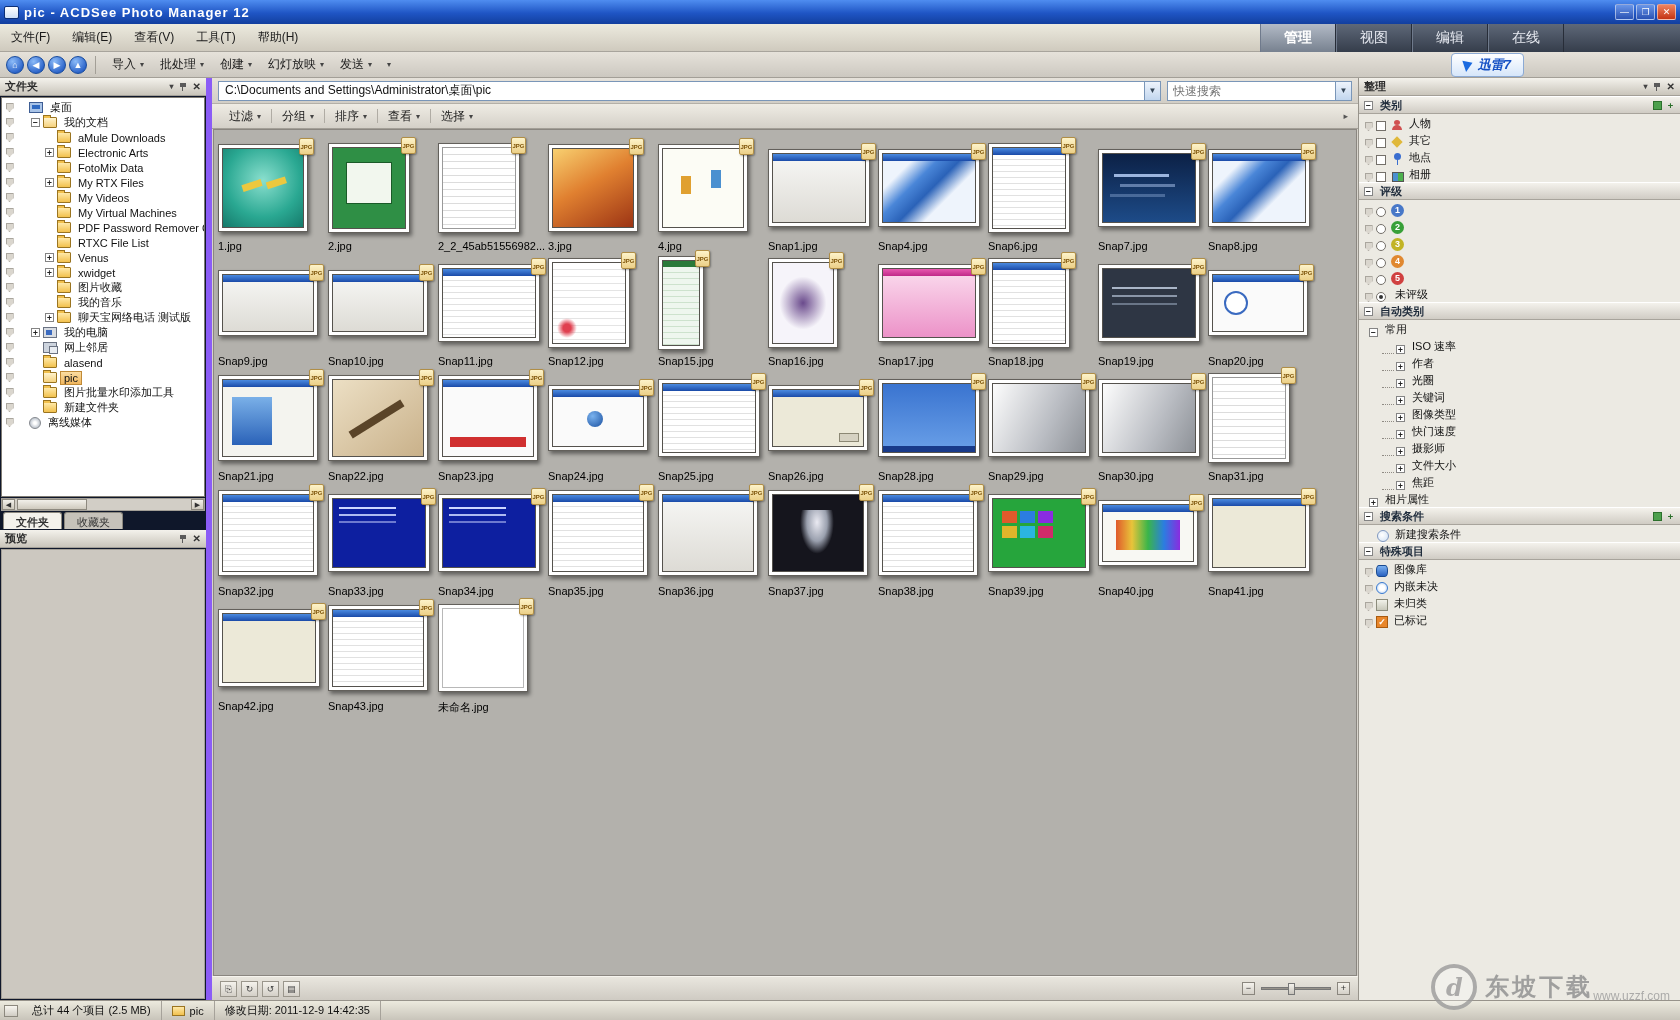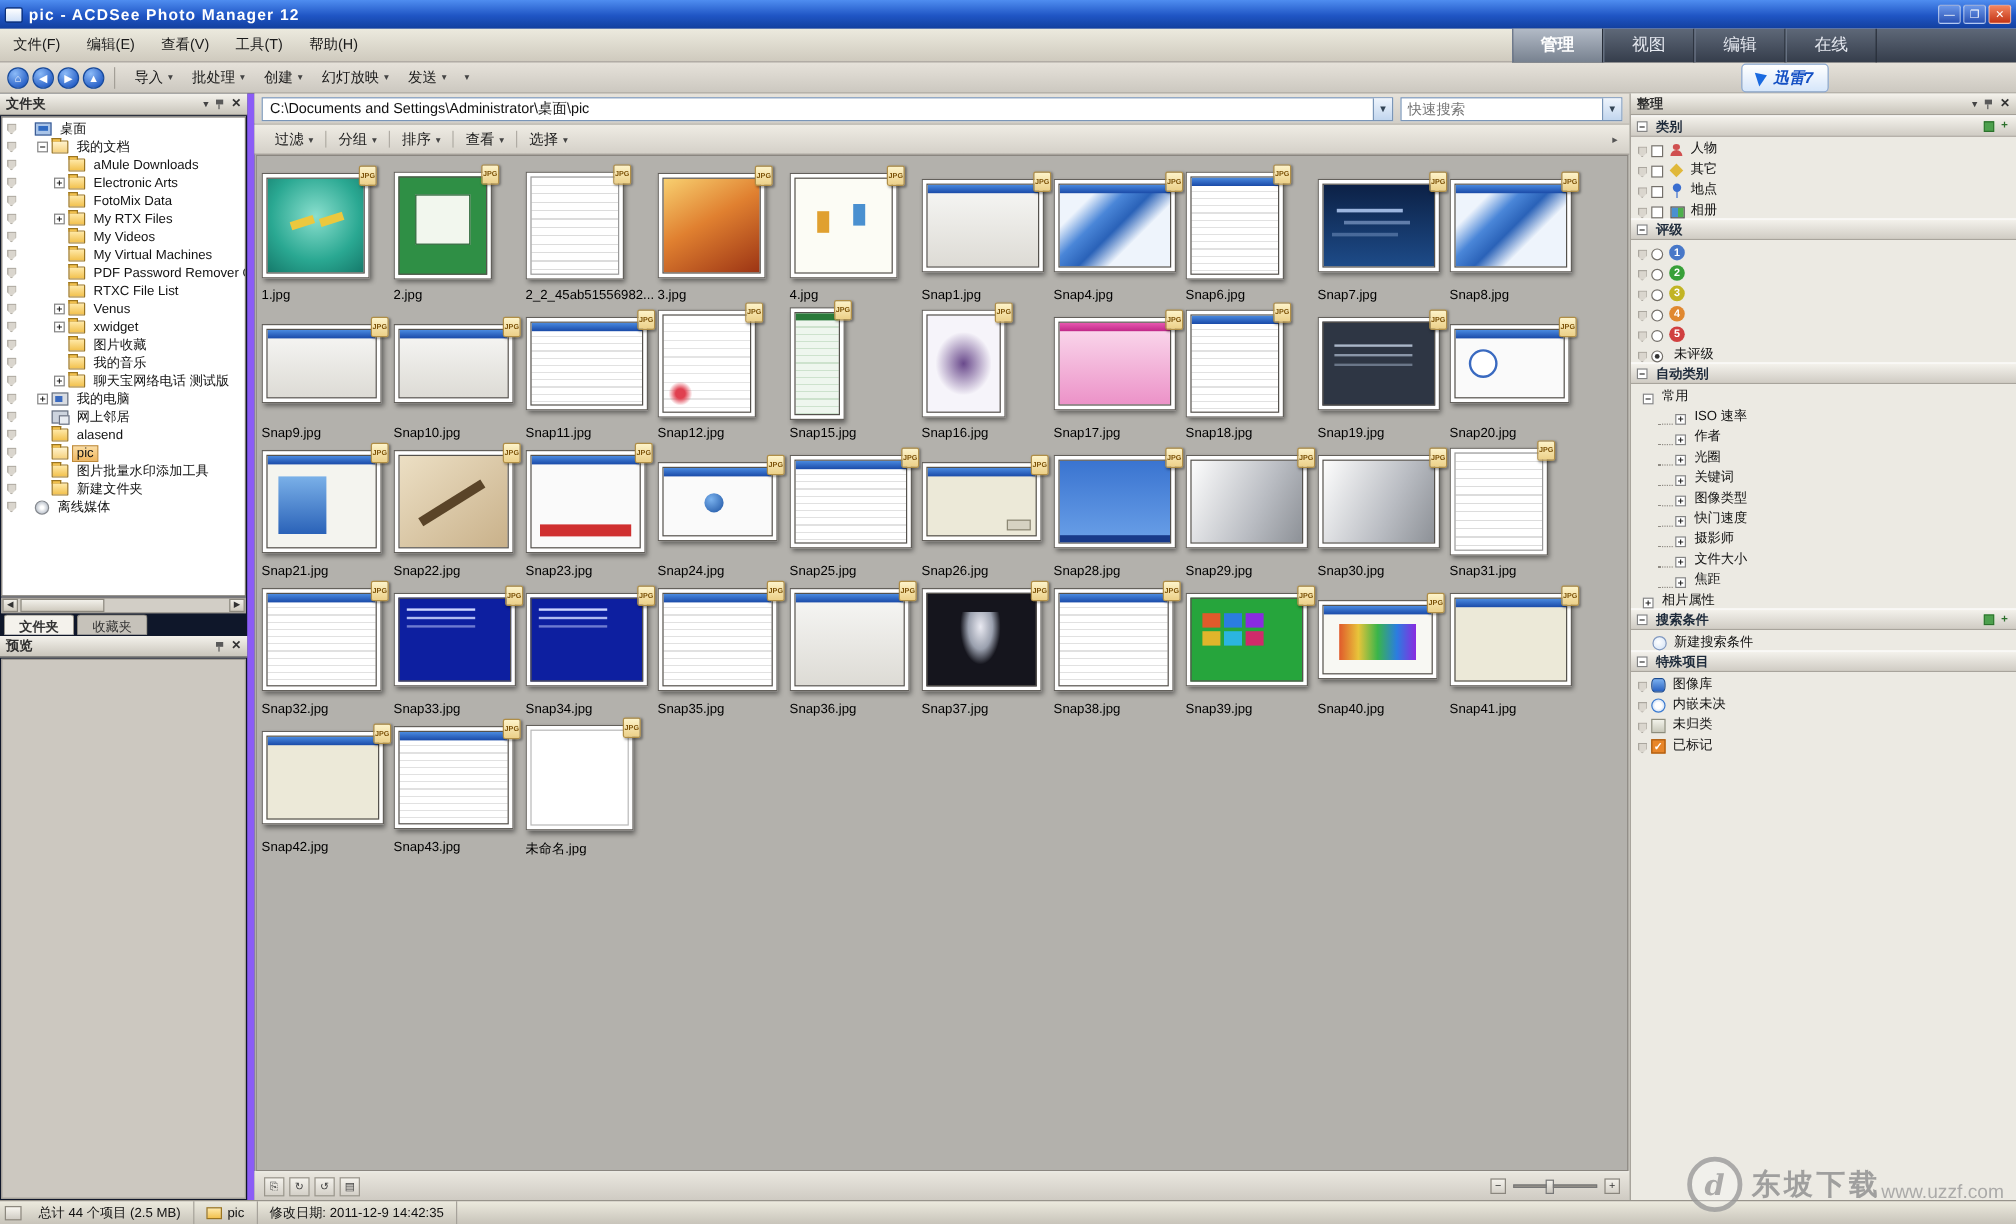--- a/index.html
+++ b/index.html
@@ -195,21 +195,21 @@
 .statusbar{height:20px;background:linear-gradient(#eceade,#c8c4ba);border-top:1px solid #97938b;display:flex;align-items:center;font-size:11px;color:#111;flex:none}
 .sb-ic{width:14px;height:12px;margin:0 4px 0 4px;background:linear-gradient(#f8f6f0,#d0ccc4);border:1px solid #8c887e}
 .sb-cell{padding:0 10px;display:flex;align-items:center;gap:5px;border-right:1px solid #a6a29a;height:100%}
 .sb-folder-ic{width:13px;height:10px;background:linear-gradient(#ffe9a8,#f2c14e);border:1px solid #9a7420}
 
 
 .watermark{position:absolute;right:10px;bottom:10px;display:flex;align-items:center;gap:8px;opacity:.8;pointer-events:none}
 .wm-circle{width:46px;height:46px;border-radius:50%;border:4px solid #9b9b9b;color:#9b9b9b;font:bold italic 24px/40px "DejaVu Serif",serif;text-align:center;background:rgba(255,255,255,.35)}
 .wm-text{display:flex;align-items:flex-end}
 .wm-title{font-size:24px;font-weight:bold;color:#8d8d8d;letter-spacing:3px}
-.wm-url{font-size:16px;color:#9b9b9b}
+.wm-url{font-size:12px;color:#9b9b9b}
 </style>
 </head>
 <body>
 
 <div class="window">
 
   <div class="titlebar">
     <span class="app-icon"></span>
     <span class="title-text">pic - ACDSee Photo Manager 12</span>
     <span class="win-btns">

